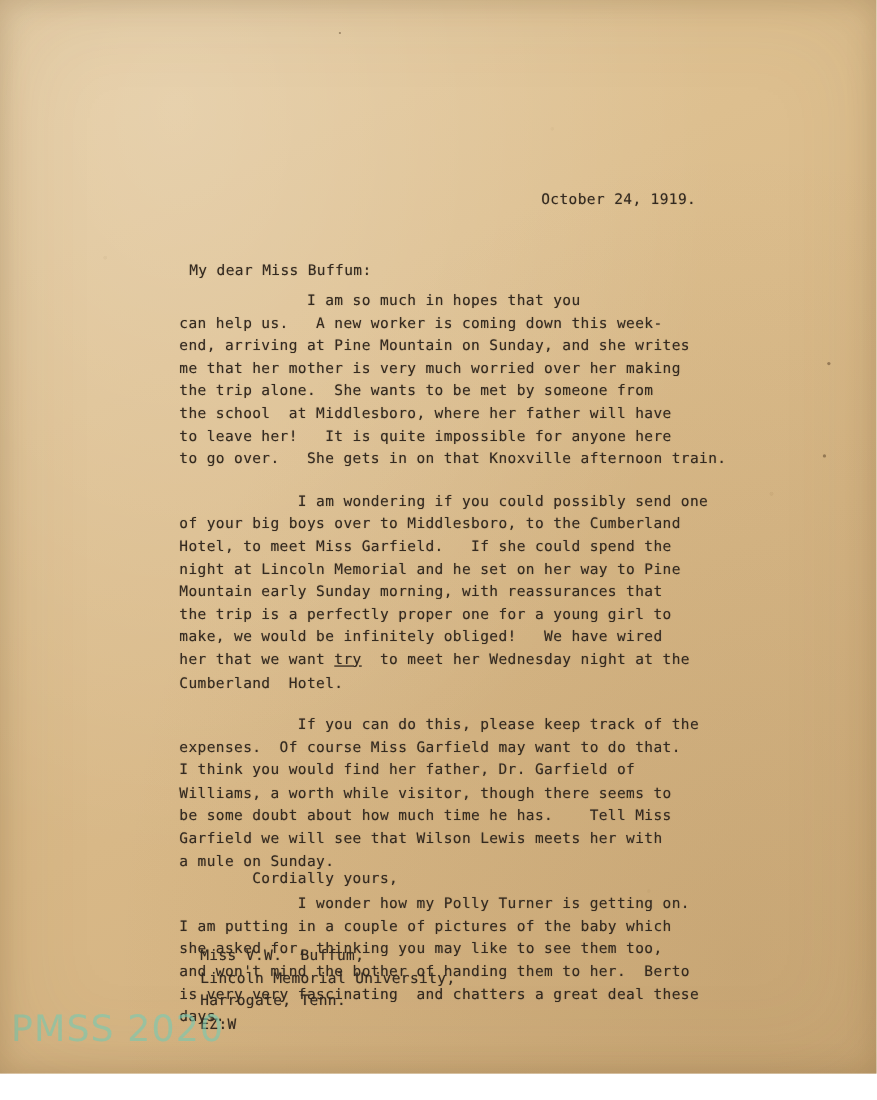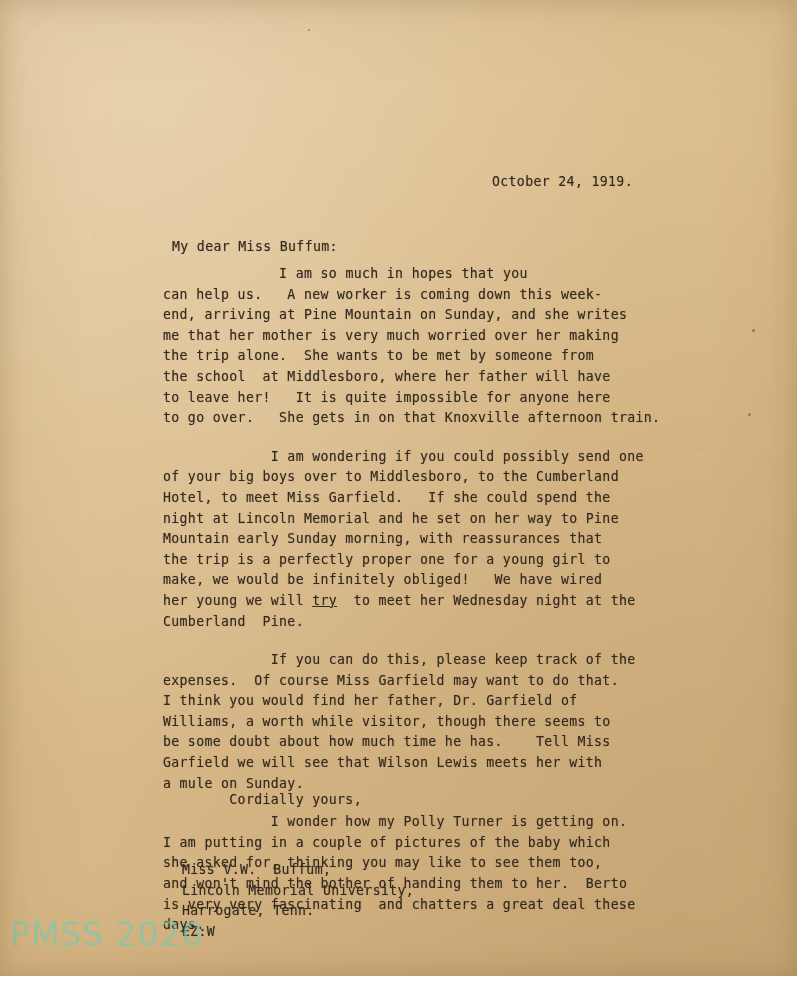--- a/index.html
+++ b/index.html
@@ -155,22 +155,22 @@
 to leave her!   It is quite impossible for anyone here
 to go over.   She gets in on that Knoxville afternoon train.</div>
 
     <div class="typed para"><span>             I am wondering if you could possibly send one
 of your big boys over to Middlesboro, to the Cumberland
 Hotel, to meet Miss Garfield.   If she could spend the
 night at Lincoln Memorial and he set on her way to Pine
 Mountain early Sunday morning, with reassurances that
 the trip is a perfectly proper one for a young girl to
 make, we would be infinitely obliged!   We have wired</span><span>
-<span>her young we will </span><span class="underlined">try</span><span>  to meet her Wednesday night at the</span>
-<span>Cumberland  Pine.</span></span></div>
+<span>her that we want </span><span class="underlined">try</span><span>  to meet her Wednesday night at the</span>
+<span>Cumberland  Hotel.</span></span></div>
 
     <div class="typed para">             If you can do this, please keep track of the
 expenses.  Of course Miss Garfield may want to do that.
 I think you would find her father, Dr. Garfield of
 Williams, a worth while visitor, though there seems to
 be some doubt about how much time he has.    Tell Miss
 Garfield we will see that Wilson Lewis meets her with
 a mule on Sunday.</div>
 
     <div class="typed para">             I wonder how my Polly Turner is getting on.

